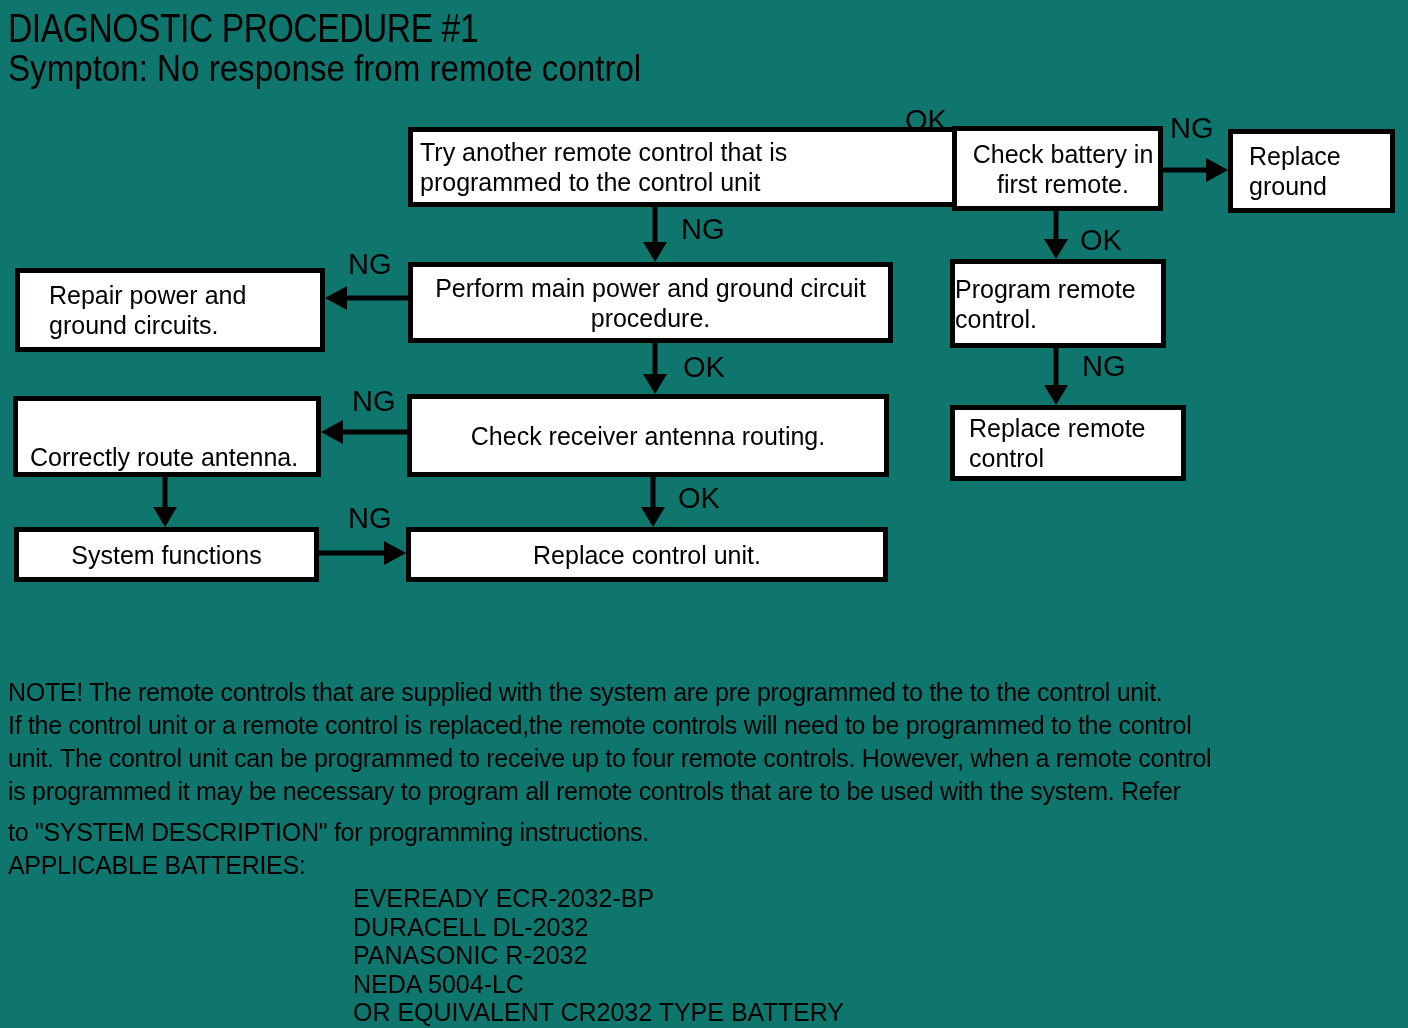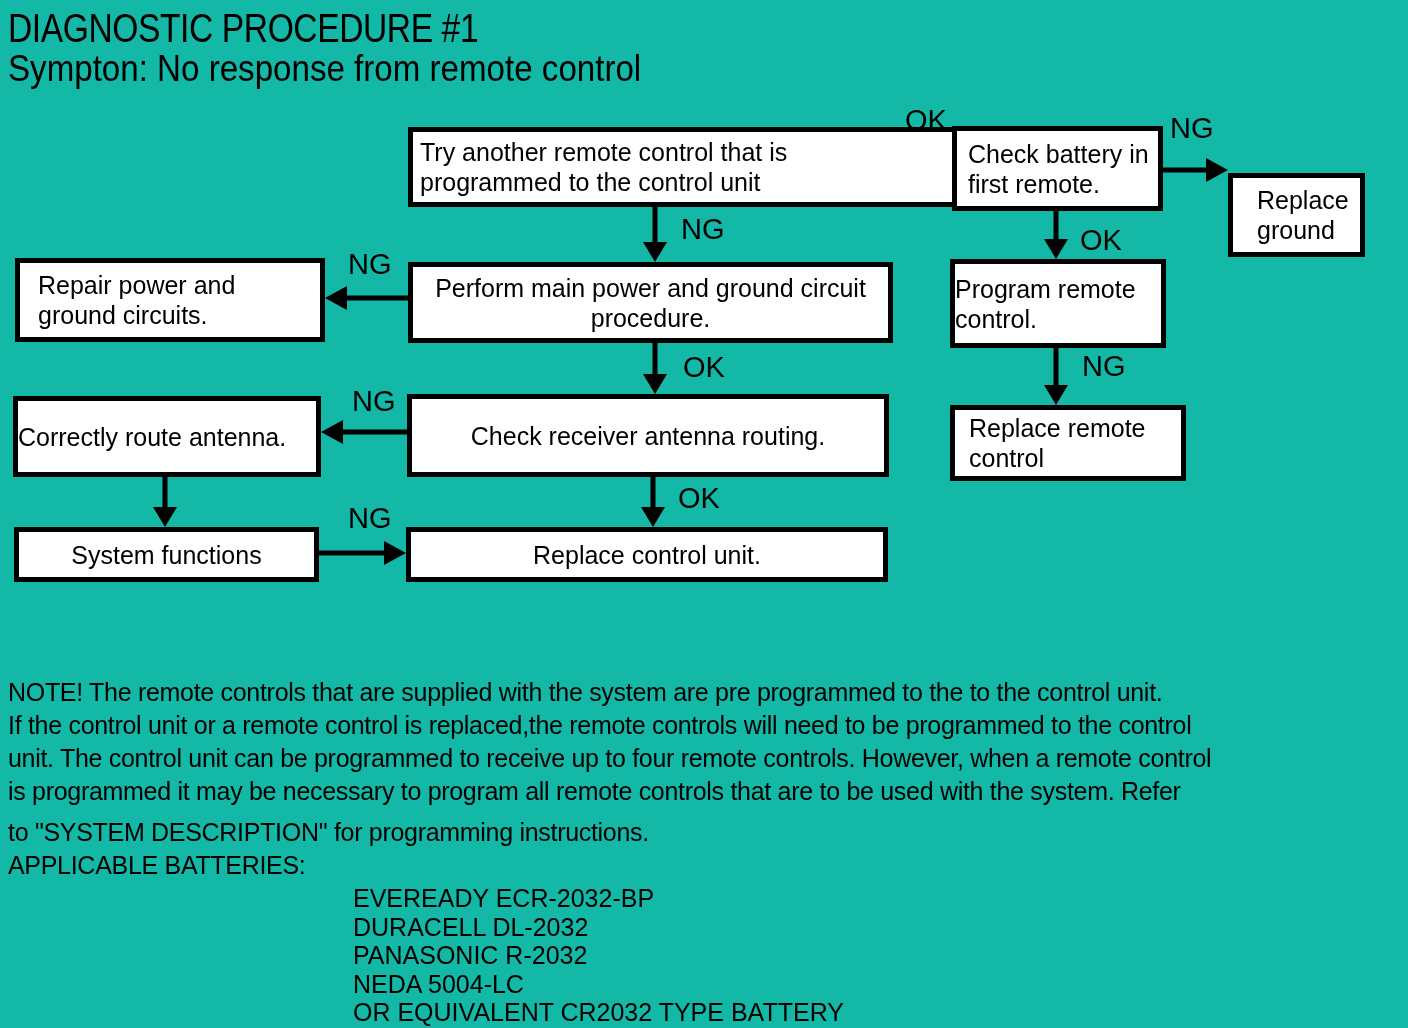--- a/index.html
+++ b/index.html
@@ -6,21 +6,21 @@
     margin: 0;
     padding: 0;
     background: #ffffff;
     font-family: "Liberation Sans", "DejaVu Sans", sans-serif;
     color: #000;
   }
   .page {
     position: relative;
     width: 1408px;
     height: 1028px;
-    background: #14b8a6;
+    background: #0f766e;
     overflow: hidden;
   }
   .title {
     position: absolute;
     left: 8px;
     top: 6px;
     font-size: 40px;
     letter-spacing: -0.5px;
     transform: scaleX(0.84);
     transform-origin: left top;
@@ -42,28 +42,28 @@
     background: #fff;
     display: flex;
     flex-direction: column;
     justify-content: center;
     font-size: 25px;
     line-height: 1.2;
     white-space: nowrap;
   }
   .box.center { align-items: center; text-align: center; }
   .bx-a { left: 408px;  top: 127px; width: 568px; height: 80px;  padding-left: 7px;  }
-  .bx-b { left: 952px;  top: 126px; width: 211px; height: 85px;  padding-left: 11px;  }
-  .bx-c { left: 1228px; top: 129px; width: 137px; height: 84px;  padding-left: 24px; margin-top: 44px; }
+  .bx-b { left: 952px;  top: 126px; width: 211px; height: 85px;  padding-left: 11px; align-items: center;  }
+  .bx-c { left: 1228px; top: 129px; width: 167px; height: 84px;  padding-left: 16px; }
   .bx-d { left: 408px;  top: 262px; width: 485px; height: 81px;  }
-  .bx-e { left: 15px;   top: 258px; width: 310px; height: 84px;  padding-left: 18px; }
+  .bx-e { left: 15px;   top: 268px; width: 310px; height: 84px;  padding-left: 29px; }
   .bx-f { left: 950px;  top: 259px; width: 216px; height: 89px;   }
   .bx-g { left: 950px;  top: 405px; width: 236px; height: 76px; padding-left: 14px; }
   .bx-h { left: 407px;  top: 394px; width: 482px; height: 83px;  }
-  .bx-i { left: 13px;   top: 396px; width: 308px; height: 81px;  padding-left: 0;  }
+  .bx-i { left: 13px;   top: 396px; width: 308px; height: 81px;  padding-left: 12px; justify-content: flex-end;  }
   .bx-j { left: 14px;   top: 527px; width: 305px; height: 55px;  }
   .bx-k { left: 406px;  top: 527px; width: 482px; height: 55px;  }
   .elbl {
     position: absolute;
     font-size: 29px;
     white-space: nowrap;
   }
   .el-0 { left: 905px;  top: 104px; }
   .el-1 { left: 1170px; top: 112px; }
   .el-2 { left: 681px;  top: 213px; }

